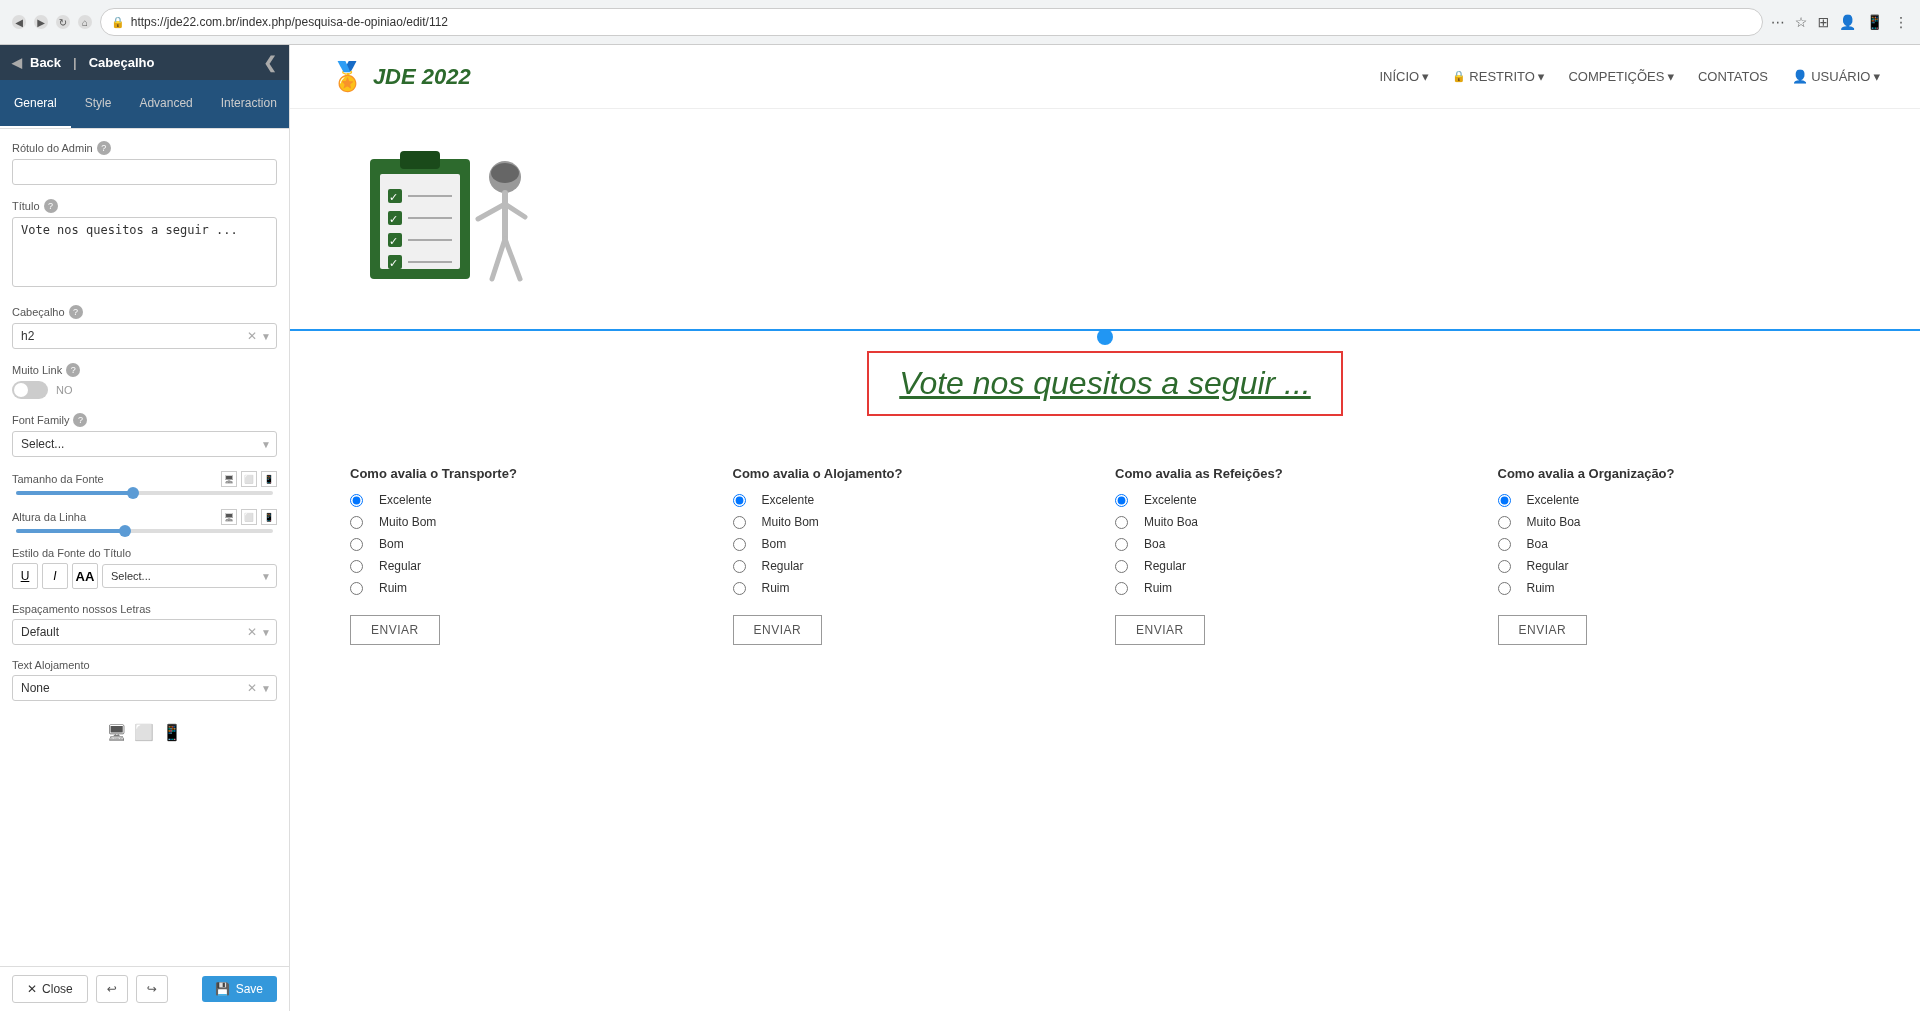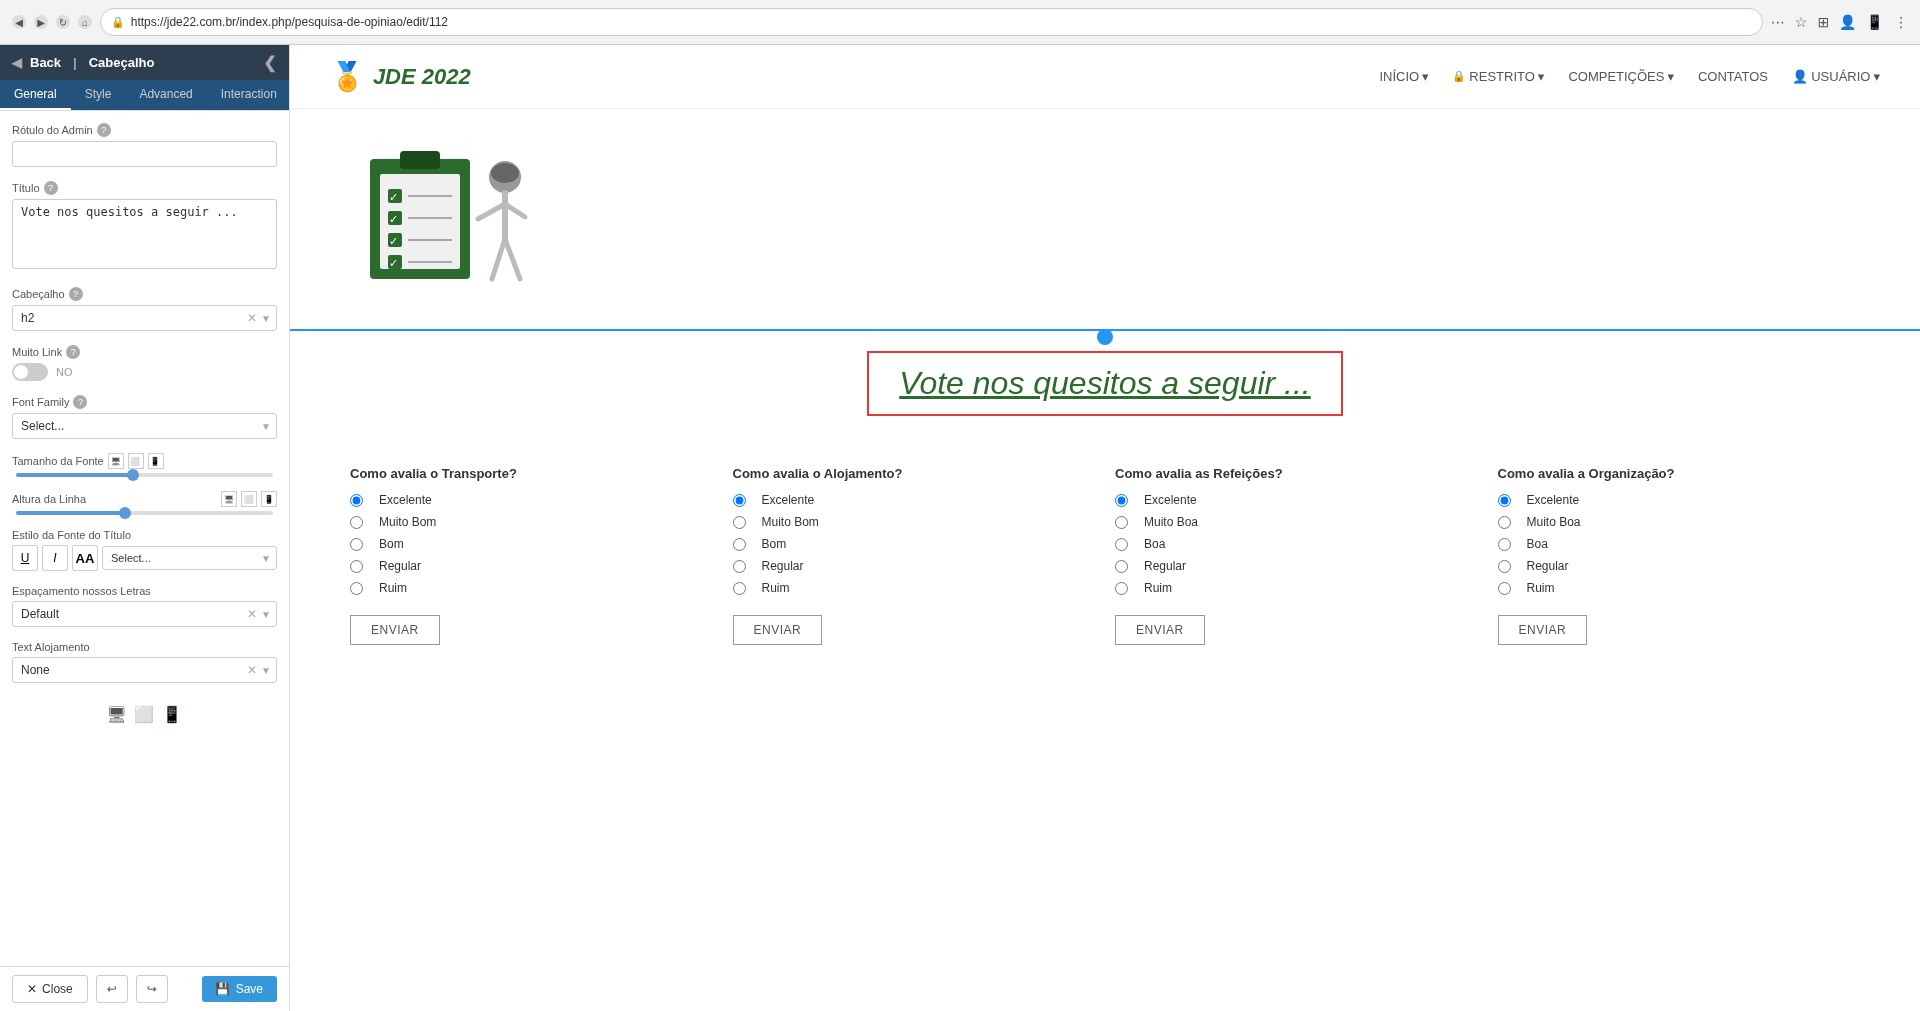--- a/index.html
+++ b/index.html
@@ -33,21 +33,21 @@
     }
     .panel-header {
       background: #2c3e50; color: #fff; display: flex; align-items: center; gap: 8px; padding: 8px 12px; font-size: 13px; font-weight: bold;
     }
     .panel-header .collapse-btn { margin-left: auto; color: #aaa; cursor: pointer; font-size: 16px; }
 
     .panel-tabs {
       display: flex; background: #23527c; border-bottom: 1px solid #ddd;
     }
     .panel-tab {
-      padding: 7px 14px; font-size: 12px; color: #ccc; cursor: pointer; border-bottom: 2px solid transparent;
+      padding: 16px 14px; font-size: 12px; color: #ccc; cursor: pointer; border-bottom: 2px solid transparent;
     }
     .panel-tab.active { color: #fff; border-bottom: 2px solid #fff; }
 
     .panel-body { flex: 1; overflow-y: auto; padding: 12px; }
 
     .form-group { margin-bottom: 14px; }
     .form-label {
       font-size: 11px; color: #555; margin-bottom: 4px; display: flex; align-items: center; gap: 4px;
     }
     .form-label .help-icon { width: 14px; height: 14px; background: #aaa; border-radius: 50%; color: #fff; font-size: 9px; display: inline-flex; align-items: center; justify-content: center; cursor: pointer; flex-shrink: 0; }
@@ -273,21 +273,21 @@
         </div>
         <div class="select-with-clear font-family-select">
           <select style="width:100%;">
             <option value="">Select...</option>
           </select>
           <span class="select-arrow">▼</span>
         </div>
       </div>
 
       <div class="form-group">
-        <div class="form-label" style="">
+        <div class="form-label" style="justify-content: space-between;">
           <span>Tamanho da Fonte</span>
           <div class="size-icons">
             <span class="size-icon">🖥</span>
             <span class="size-icon">⬜</span>
             <span class="size-icon">📱</span>
           </div>
         </div>
         <div class="slider-container">
           <div class="slider-track">
             <div class="slider-fill"></div>

